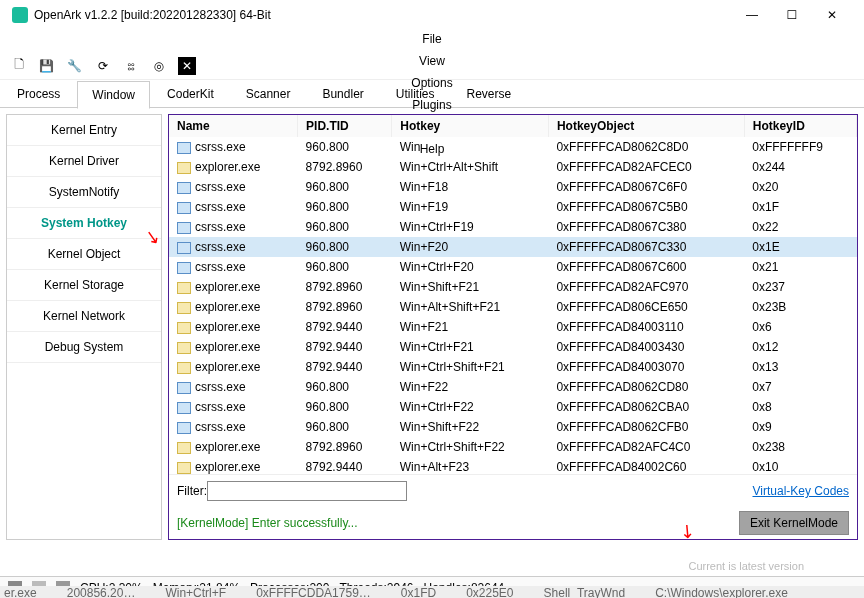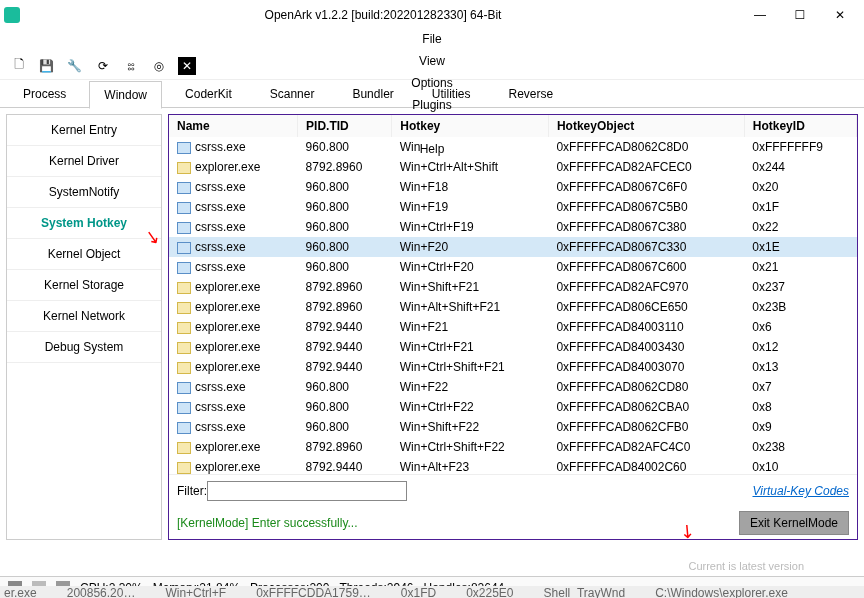--- a/index.html
+++ b/index.html
@@ -1,44 +1,44 @@
 <!DOCTYPE html>
 <html><head>
 <meta charset="utf-8">
 <style>
 * { box-sizing: border-box; margin: 0; padding: 0; font-family: "Segoe UI", Tahoma, sans-serif; font-size: 12px; }
 body { background: #fff; width: 864px; height: 598px; overflow: hidden; position: relative; }
-.titlebar { height: 30px; display: flex; align-items: center; padding: 0 4px; text-align: center; }
+.titlebar { height: 30px; display: flex; align-items: center; padding: 0 12px; }
 .titlebar .app-icon { width: 16px; height: 16px; background: #1abc9c; border-radius: 3px; margin-right: 6px; }
 .titlebar .title { flex: 1; font-size: 12px; }
 .titlebar .ctrl { width: 40px; height: 30px; display: flex; align-items: center; justify-content: center; cursor: pointer; }
 .menubar { height: 22px; display: flex; align-items: center; padding: 0 10px; gap: 4px; flex-direction: column; }
 .menubar span { padding: 2px 10px; cursor: pointer; }
 .toolbar { height: 28px; display: flex; align-items: center; padding: 0 10px; gap: 10px; border-bottom: 1px solid #eee; }
 .toolbar .tbtn { width: 18px; height: 18px; display: flex; align-items: center; justify-content: center; cursor: pointer; }
-.tabbar { height: 28px; display: flex; align-items: center; padding: 0 8px; gap: 8px; border-bottom: 1px solid #ccc; }
+.tabbar { height: 28px; display: flex; align-items: center; padding: 0 2px; gap: 2px; border-bottom: 1px solid #ccc; }
 .tabbar .tab { padding: 6px 14px; cursor: pointer; border: 1px solid transparent; }
 .tabbar .tab.active { border: 1px solid #ccc; border-bottom: 1px solid #fff; background: #fff; position: relative; top: 1px; }
 .content { display: flex; padding: 6px; gap: 6px; height: 438px; }
 .sidebar { width: 156px; border: 1px solid #ccc; display: flex; flex-direction: column; }
 .sidebar .item { padding: 8px 10px; text-align: center; cursor: pointer; border-bottom: 1px solid #eee; }
 .sidebar .item.active { color: #009688; font-weight: bold; }
 .mainpane { flex: 1; border: 1px solid #4c1d95; display: flex; flex-direction: column; position: relative; }
 .tablewrap { flex: 1; overflow: auto; }
 table { width: 100%; border-collapse: collapse; }
 th { text-align: left; padding: 4px 8px; border-right: 1px solid #eee; background: #fafafa; position: sticky; top: 0; }
 td { padding: 3px 8px; white-space: nowrap; }
 tr.row { cursor: pointer; }
 tr.row.sel { background: #d4e8f7; }
 .proc-icon { display: inline-block; width: 14px; height: 12px; margin-right: 4px; vertical-align: middle; border: 1px solid #5a8fc7; }
 .proc-icon.exe { background: #cde4f7; }
 .proc-icon.fld { background: #f7e9b0; border-color: #d4b84a; }
 .filterbar { display: flex; align-items: center; padding: 6px 8px; gap: 0; border-top: 1px solid #eee; }
 .filterbar input { border: 1px solid #888; padding: 2px 4px; width: 200px; }
-.vklink { margin-left: auto; color: #0066cc; text-decoration: underline; cursor: pointer; font-style: italic; }
+.vklink { margin-left: auto; color: #0066cc; text-decoration: underline; cursor: pointer; }
 .statusline { display: flex; align-items: center; padding: 4px 8px; }
 .statusline .msg { color: #1a8a1a; }
 .statusline .btn { margin-left: auto; border: 1px solid #888; padding: 4px 10px; background: #a3a3a3; cursor: pointer; }
 .bottombar { position: absolute; bottom: 0; left: 0; right: 0; height: 22px; border-top: 1px solid #ccc; display: flex; align-items: center; padding: 0 8px; gap: 10px; font-size: 11px; background: #fafafa; }
 .bottombar .ico { width: 14px; height: 14px; background: #888; }
 .small-arrow { position: absolute; color: red; font-size: 18px; pointer-events: none; }
 .arrow1 { left: 145px; top: 226px; transform: rotate(10deg); }
 .arrow2 { left: 680px; top: 520px; transform: rotate(40deg); }
 .wm2 { position: absolute; right: 60px; bottom: 26px; color: #bbb; font-size: 11px; }
 </style>

